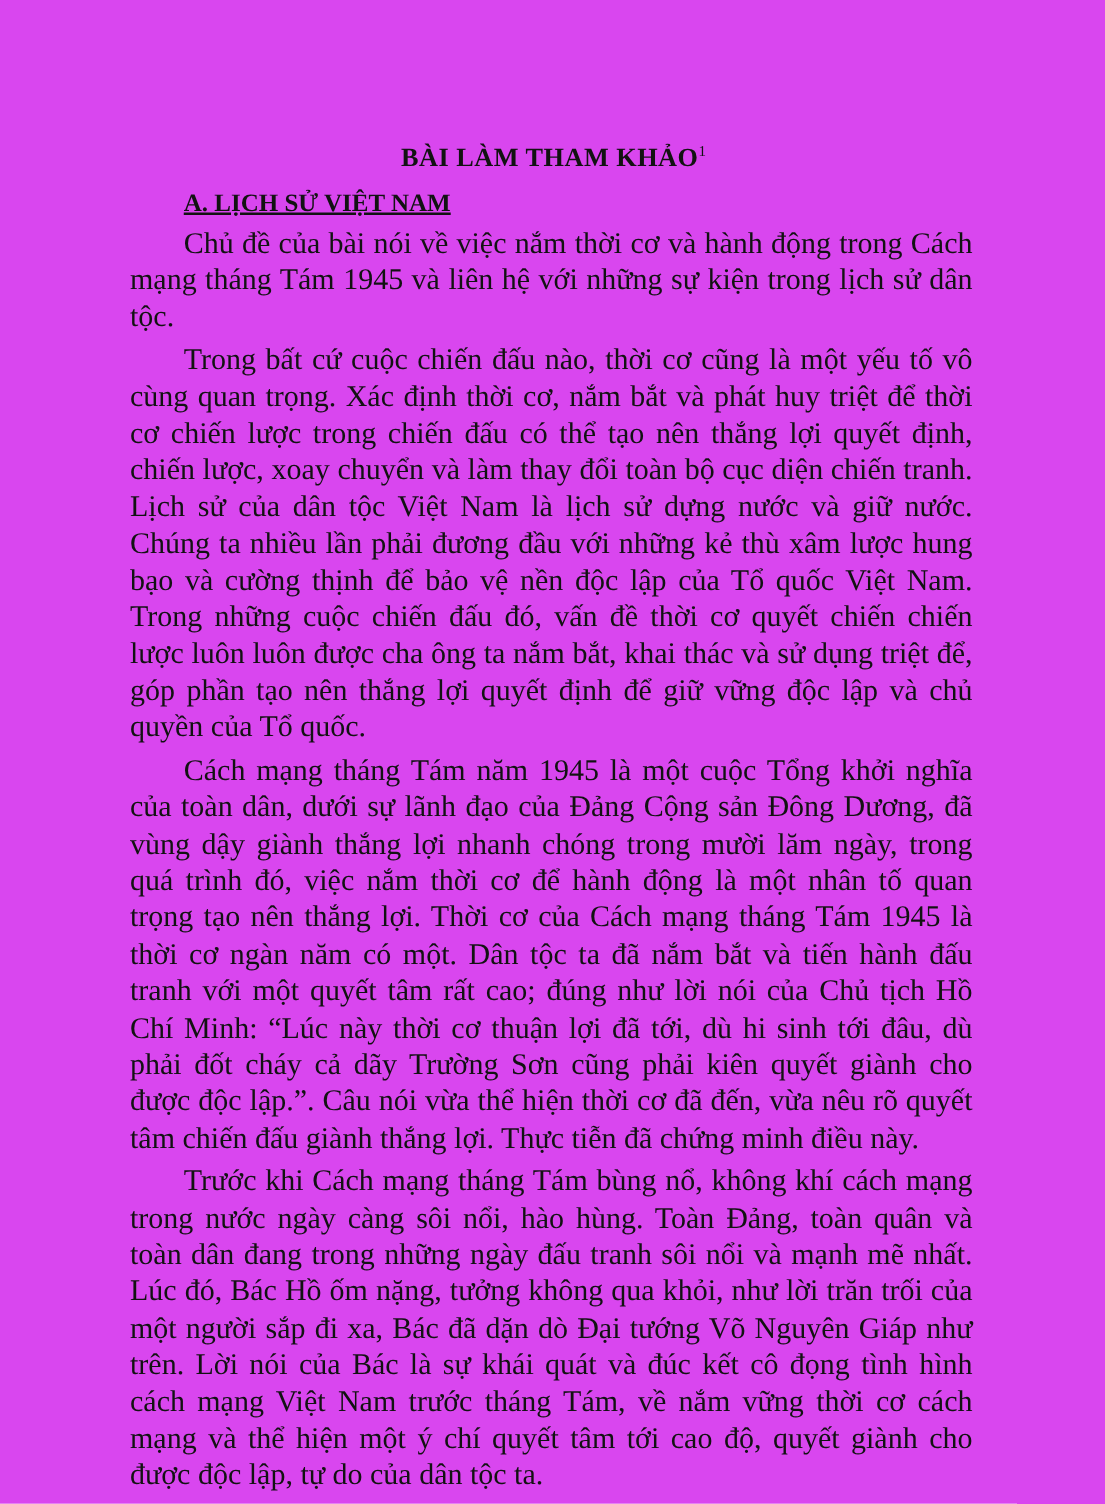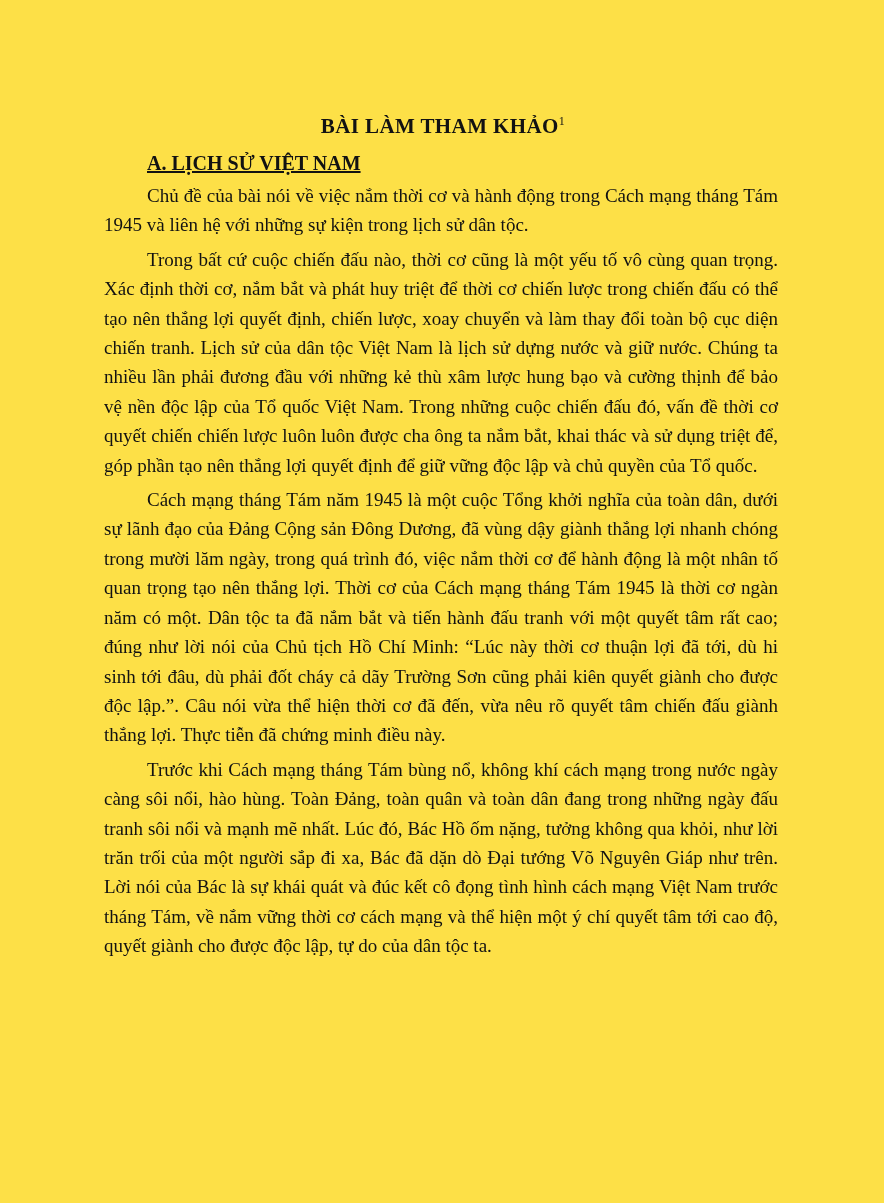--- a/index.html
+++ b/index.html
@@ -11,21 +11,21 @@
     width: 884px;
     height: 1203px;
     color: #121212;
     font-family: "Liberation Serif", "DejaVu Serif", serif;
   }
   .page {
     box-sizing: border-box;
     width: 884px;
     height: 1203px;
     padding: 112px 102px 40px 104px;
-    background: #fde047;
+    background: #d946ef;
   }
   .doc-title {
     text-align: center;
     font-weight: bold;
     font-size: 21px;
     line-height: 28px;
     margin: 0 0 9px 0;
     letter-spacing: 0.4px;
   }
   .doc-title sup {
@@ -35,21 +35,21 @@
   }
   .section-heading {
     font-weight: bold;
     font-size: 20px;
     line-height: 29px;
     margin: 0 0 3px 0;
     text-indent: 43px;
     text-decoration: underline;
   }
   .body-paragraph {
-    font-size: 19px;
+    font-size: 24px;
     line-height: 29.4px;
     text-align: justify;
     text-indent: 43px;
     margin: 0 4px 5px 0;
   }
 </style>
 </head>
 <body>
 
 <div class="page">

